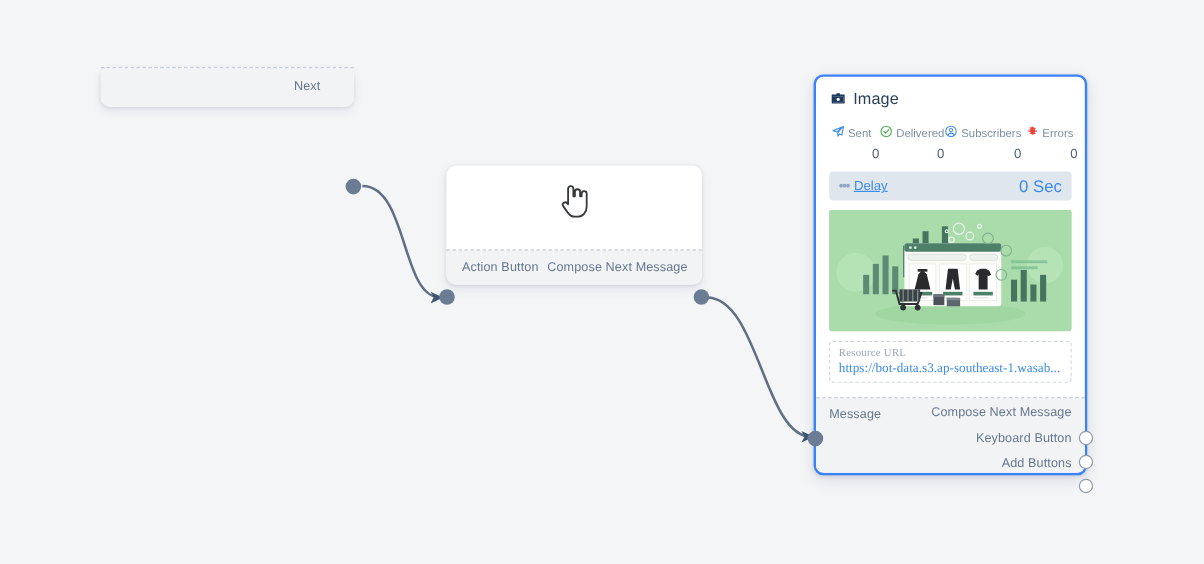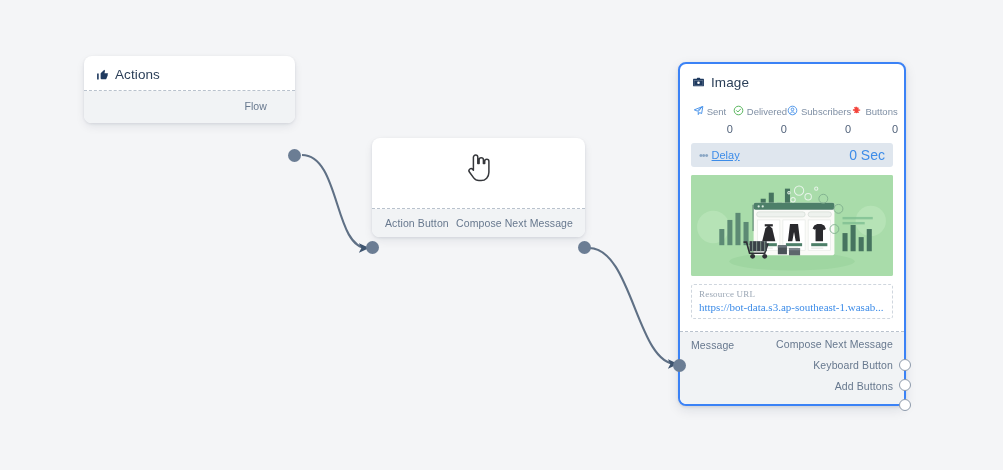--- a/index.html
+++ b/index.html
@@ -142,21 +142,21 @@
     border-radius: 3px;
     padding: 4px 7px 5px 7px;
     font-family: Liberation Serif, serif;
   }
   .res-label { font-size: 9px; color: #9aa6b4; letter-spacing: .2px; }
   .res-url {
     font-size: 11px; color: #3d8ce8; margin-top: 2px;
     white-space: nowrap; overflow: hidden; text-overflow: clip;
     cursor: pointer;
   }
-  #node-image .node-foot { height: 72px; }
+  #node-image .node-foot { height: 62px; }
   #lbl-message { position: absolute; left: 11px; top: 7px; }
   .right-stack {
     position: absolute; right: 11px; top: 6px;
     display: flex; flex-direction: column; align-items: flex-end; gap: 9px;
   }
 
   
   .port-filled {
     position: absolute;
     width: 13px; height: 13px;
@@ -182,31 +182,23 @@
     <defs>
       <marker id="arrow" viewBox="0 0 10 10" refX="7.5" refY="5" markerWidth="5.2" markerHeight="5.2" orient="auto-start-reverse">
         <path d="M0,0.6 L9.6,5 L0,9.4 L2.4,5 Z" fill="#3f5570"></path>
       </marker>
     </defs>
     <path d="M302,155 C340,155 334,248 367,248" fill="none" stroke="#5f7085" stroke-width="2.1" marker-end="url(#arrow)"></path>
     <path d="M589,248 C632,248 637,364 676,364" fill="none" stroke="#5f7085" stroke-width="2.1" marker-end="url(#arrow)"></path>
   </svg>
 
   <div class="node node-plain" id="node-actions">
-    <div class="node-head">
-      <span class="head-icon">
-        <svg width="13" height="13" viewBox="0 0 24 24" fill="#1f3a5f">
-          <path d="M2 21h3V10H2v11zM22.5 11.2c0-.9-.75-1.6-1.65-1.6h-5.2l.8-3.8c.05-.2.05-.4.05-.6 0-.4-.15-.8-.45-1.1L15.3 3 9.1 9.2c-.35.35-.55.8-.55 1.3V19c0 .9.75 1.65 1.65 1.65h7.4c.65 0 1.25-.4 1.5-1l2.45-5.75c.1-.2.1-.4.1-.6v-2.1z"></path>
-        </svg>
-      </span>
-      <span class="node-title">Actions</span>
-    </div>
     <div class="dashed-sep"></div>
     <div class="node-foot">
-      <span class="port-label" id="lbl-next">Flow</span>
+      <span class="port-label" id="lbl-next">Next</span>
     </div>
     <span class="port-filled" style="right:-6px; top:93px;"></span>
   </div>
 
   <div class="node node-plain" id="node-start">
     <div class="node-body">
       <div class="cursor-box">
         <svg width="26" height="32" viewBox="0 0 26 32">
           <path d="M7.4 14.6V5.3c0-1.2 1-2.2 2.2-2.2s2.2 1 2.2 2.2v6.3h1.3V7.8c0-1.15 1-2.1 2.15-2.1 1.2 0 2.15.95 2.15 2.1v3.8h1.3V9.4c0-1.1.95-2.05 2.1-2.05s2.1.95 2.1 2.05v10.9c0 4.6-3.3 8.3-7.8 8.3h-2.2c-2.1 0-4-1-5.2-2.7L3.4 20c-.7-1-.5-2.3.45-3 .85-.65 2.05-.5 2.75.3l.8.9z" fill="#ffffff" stroke="#35373b" stroke-width="1.5" stroke-linejoin="round"></path>
         </svg>
@@ -271,21 +263,21 @@
         </div>
         <div class="stat-value">0</div>
       </div>
       <div class="stat">
         <div class="stat-top">
           <span>
             <svg width="11" height="11" viewBox="0 0 24 24" fill="#f4453c">
               <path d="M12 3.2c-1.4 0-2.6.9-3.1 2.1l-1.7-1-.9 1.5 1.8 1.1c-.2.5-.3 1-.3 1.6H4.2v1.8h3.6v1.2H4.2v1.8h3.7c.1.6.2 1.1.4 1.5l-1.9 1.1.9 1.5 1.8-1.1c.7 1 1.8 1.7 3 1.7s2.3-.7 3-1.7l1.8 1.1.9-1.5-1.9-1.1c.2-.4.3-.9.4-1.5h3.7v-1.8h-3.6v-1.2h3.6V9.5h-3.6c0-.6-.1-1.1-.3-1.6l1.8-1.1-.9-1.5-1.7 1c-.5-1.2-1.7-2.1-3.1-2.1z"></path>
             </svg>
           </span>
-          <span class="stat-label">Buttons</span>
+          <span class="stat-label">Errors</span>
         </div>
         <div class="stat-value">0</div>
       </div>
     </div>
 
     <div class="node-body" style="padding-top:0;">
       <div class="delay-row">
         <span class="delay-left">
           <span class="dots-icon">•••</span>
           <span class="delay-text">Delay</span>

